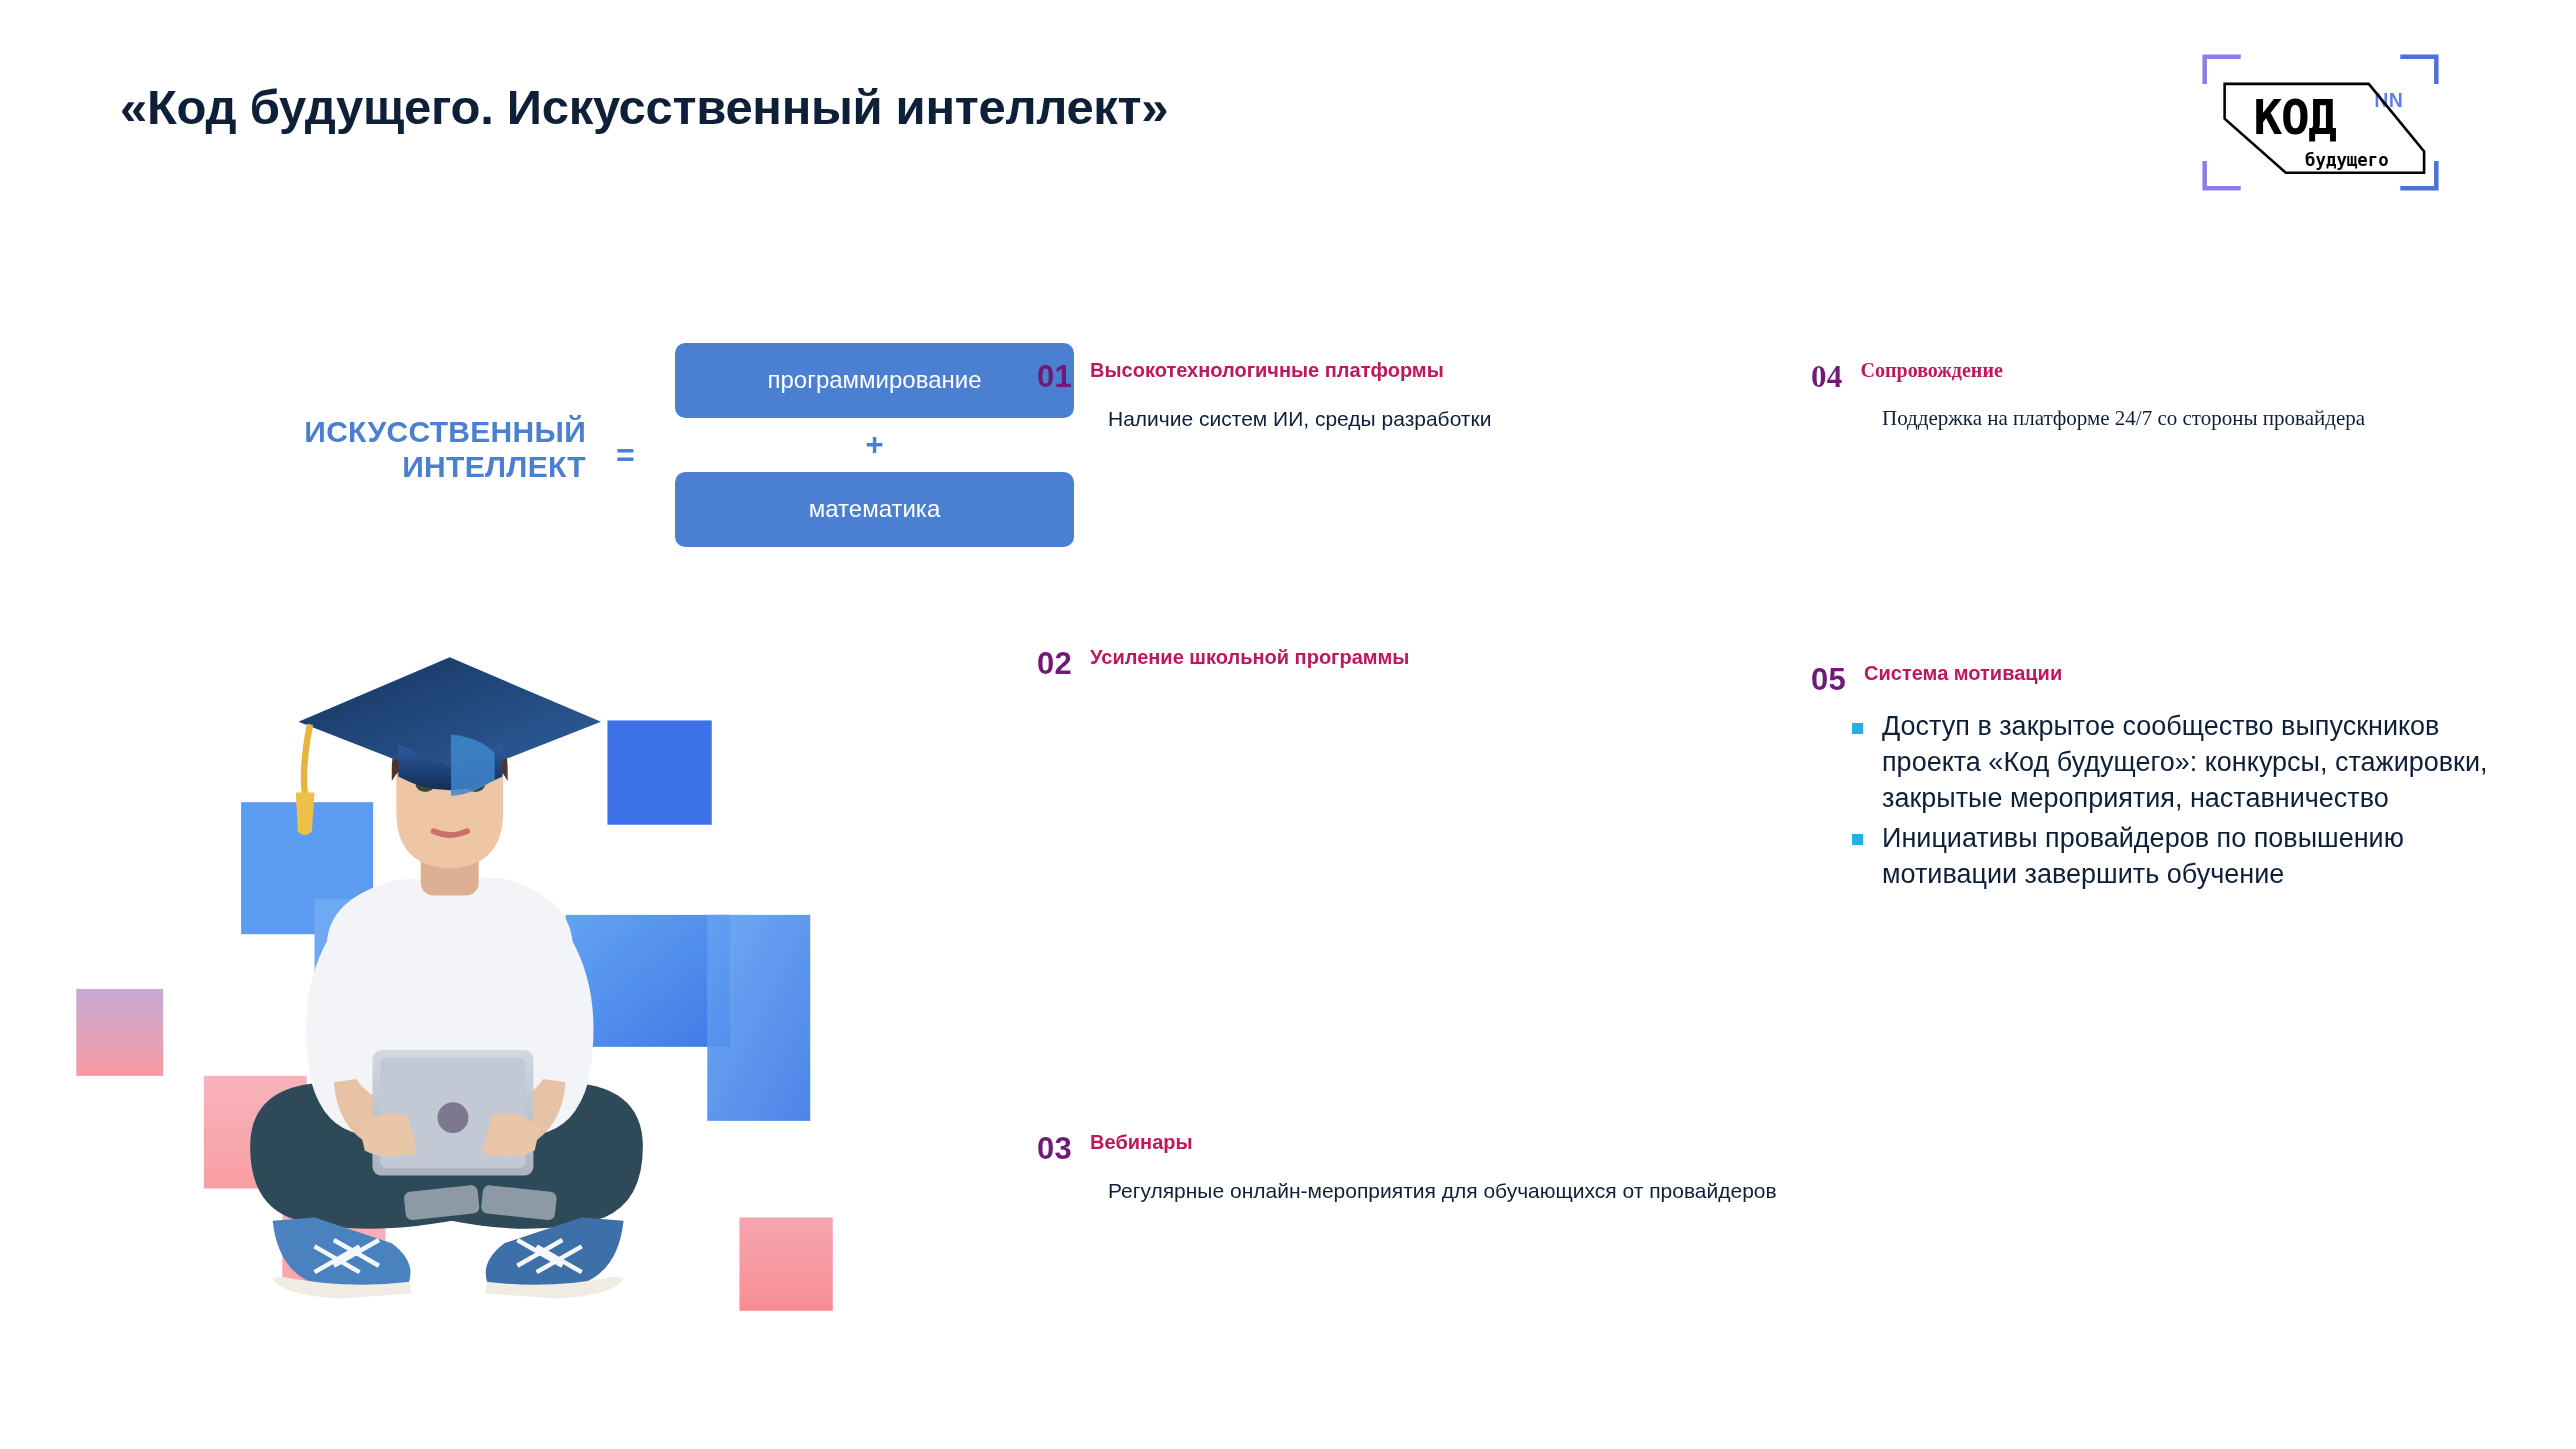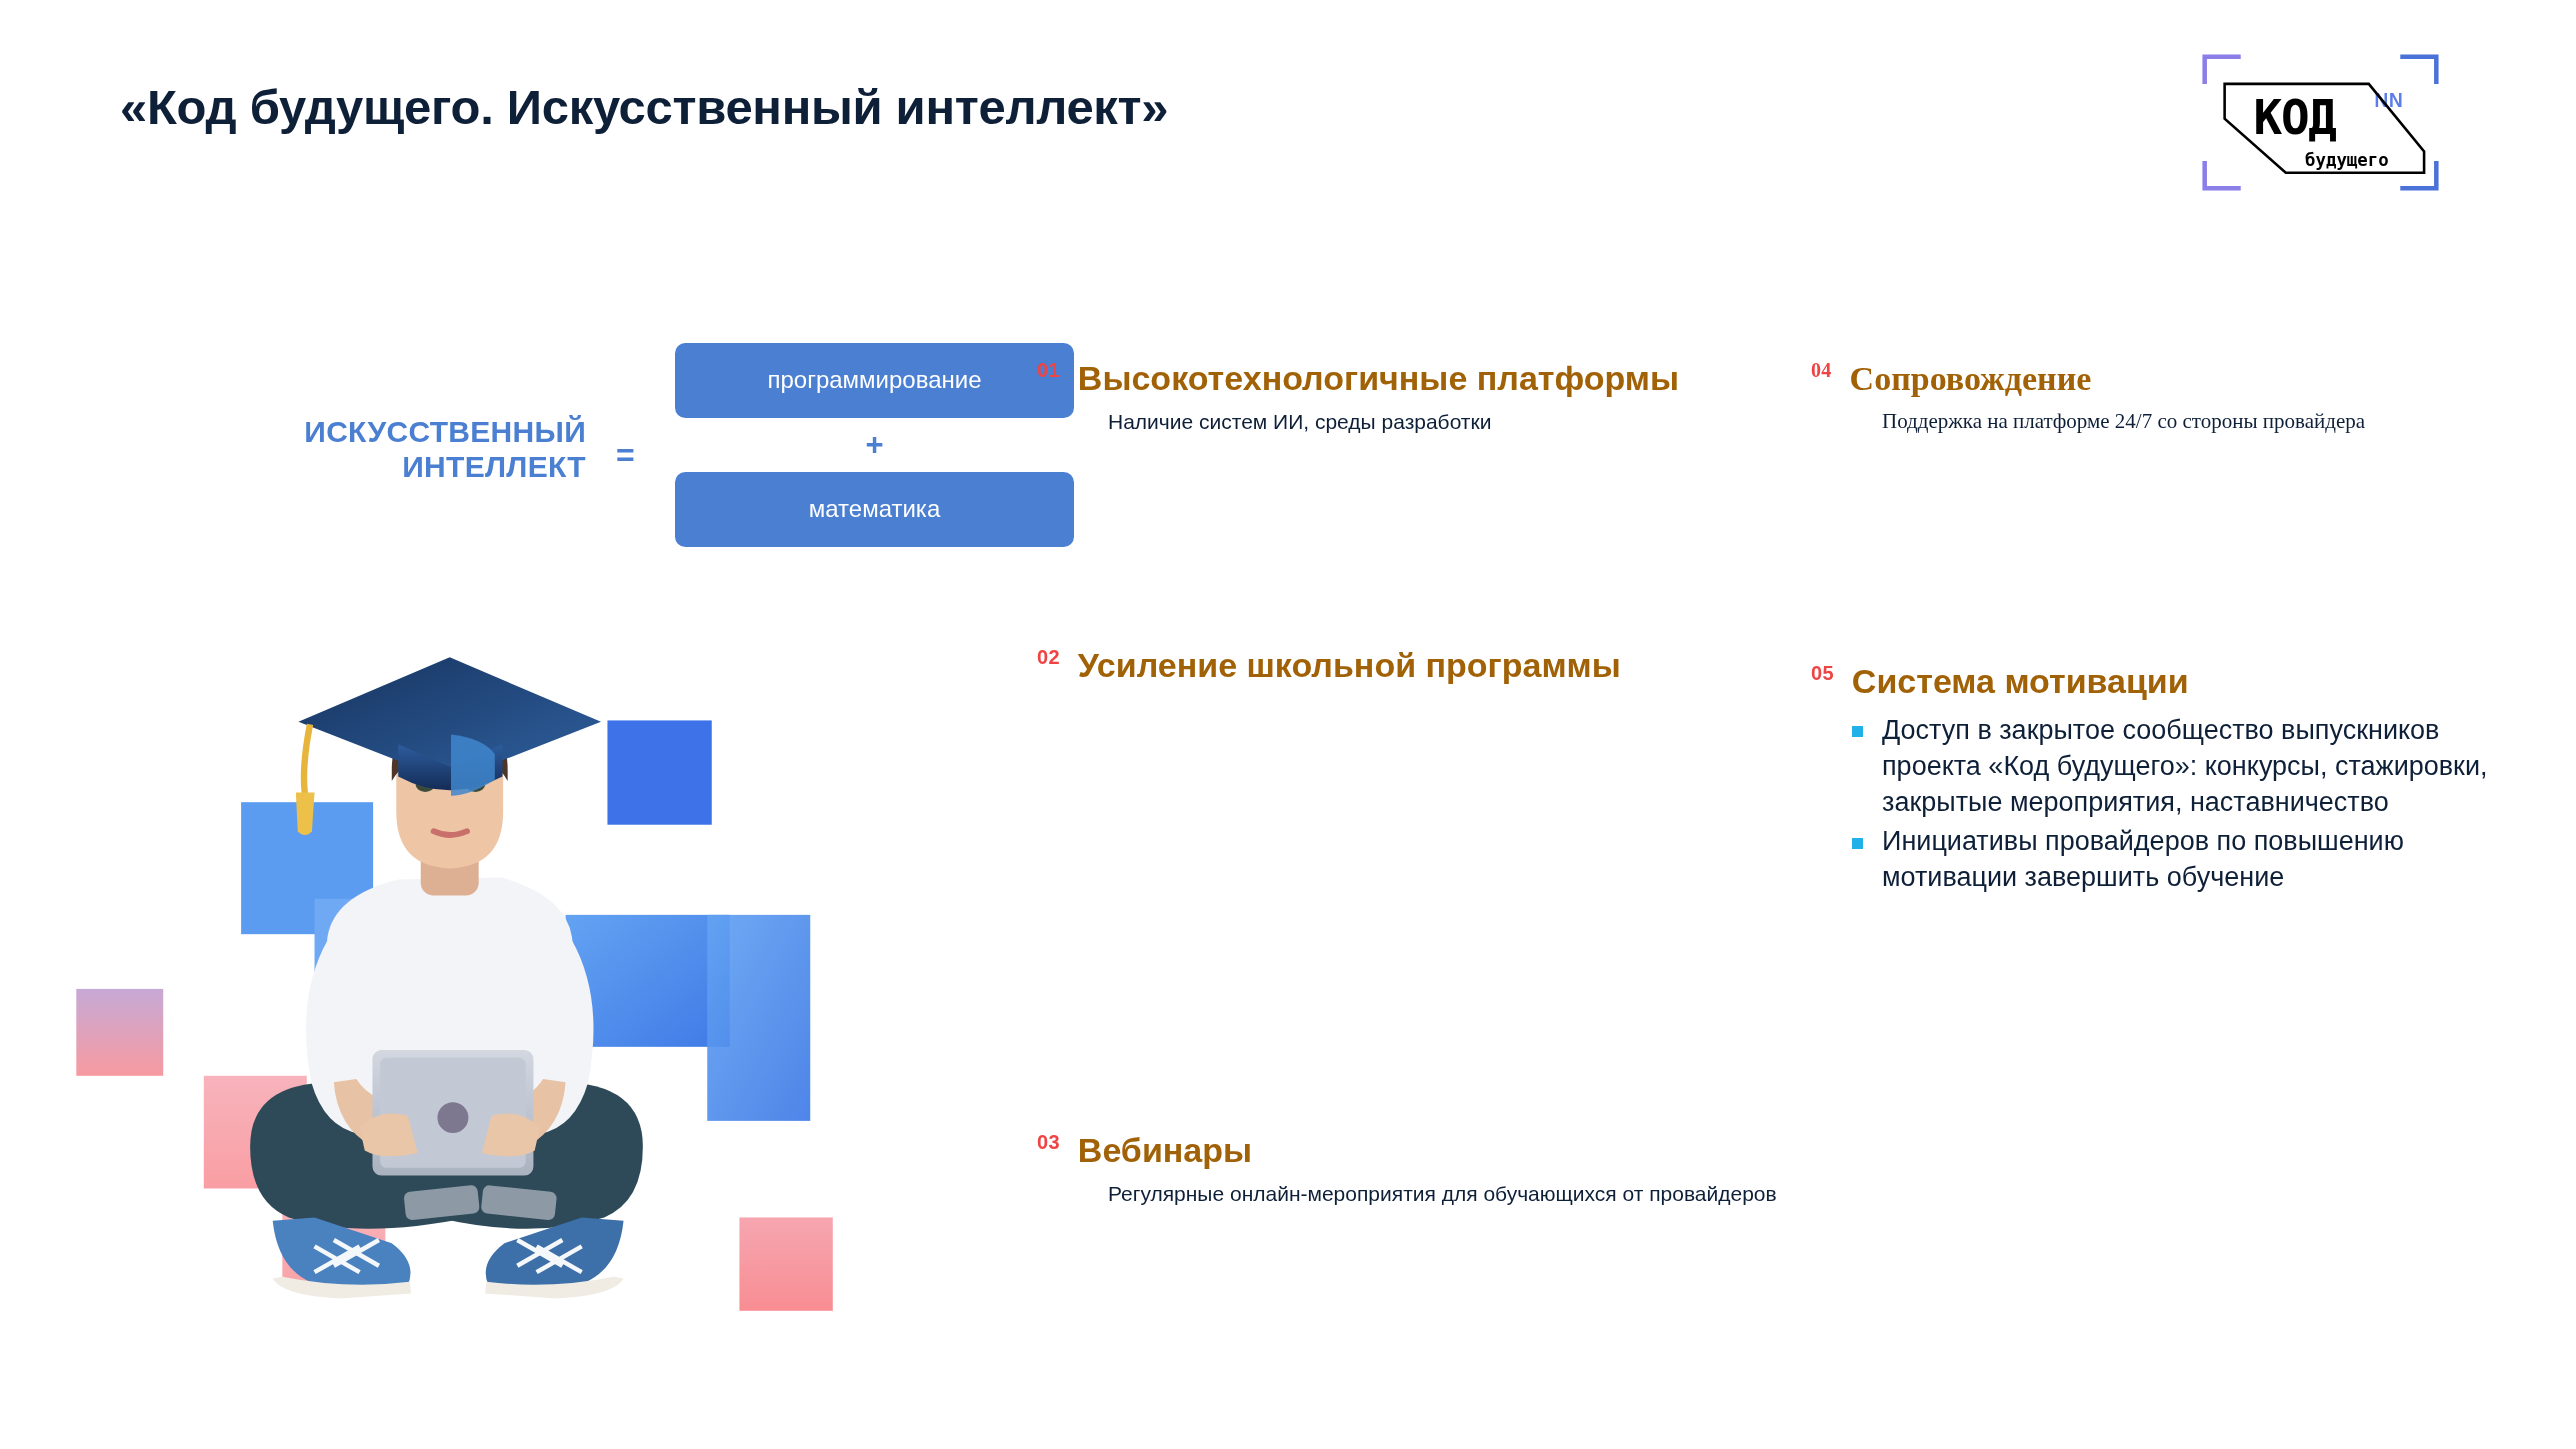--- a/index.html
+++ b/index.html
@@ -110,32 +110,32 @@
   .col-left  { left: 1037px; top: 358px; width: 747px; }
   .col-right { left: 1811px; top: 358px; width: 708px; }
 
   .feature { position: absolute; width: 100%; }
 
   .feature-head {
     display: flex;
     align-items: flex-start;
   }
   .feature-num {
-    font-size: 20px;
-    font-weight: bold;
-    color: #ef4444;
+    font-size: 31px;
+    font-weight: bold;
+    color: #701a75;
     flex: 0 0 auto;
     line-height: 1.22;
     letter-spacing: 0.3px;
   }
   .feature-title {
     margin-left: 18px;
-    font-size: 34px;
-    font-weight: bold;
-    color: #a16207;
+    font-size: 20px;
+    font-weight: bold;
+    color: #be185d;
     line-height: 1.22;
   }
 
   .feature-body {
     margin-top: 9px;
     font-size: 21px;
     line-height: 1.33;
     color: #0e1f38;
   }
   .feature-body.indent { padding-left: 71px; }

